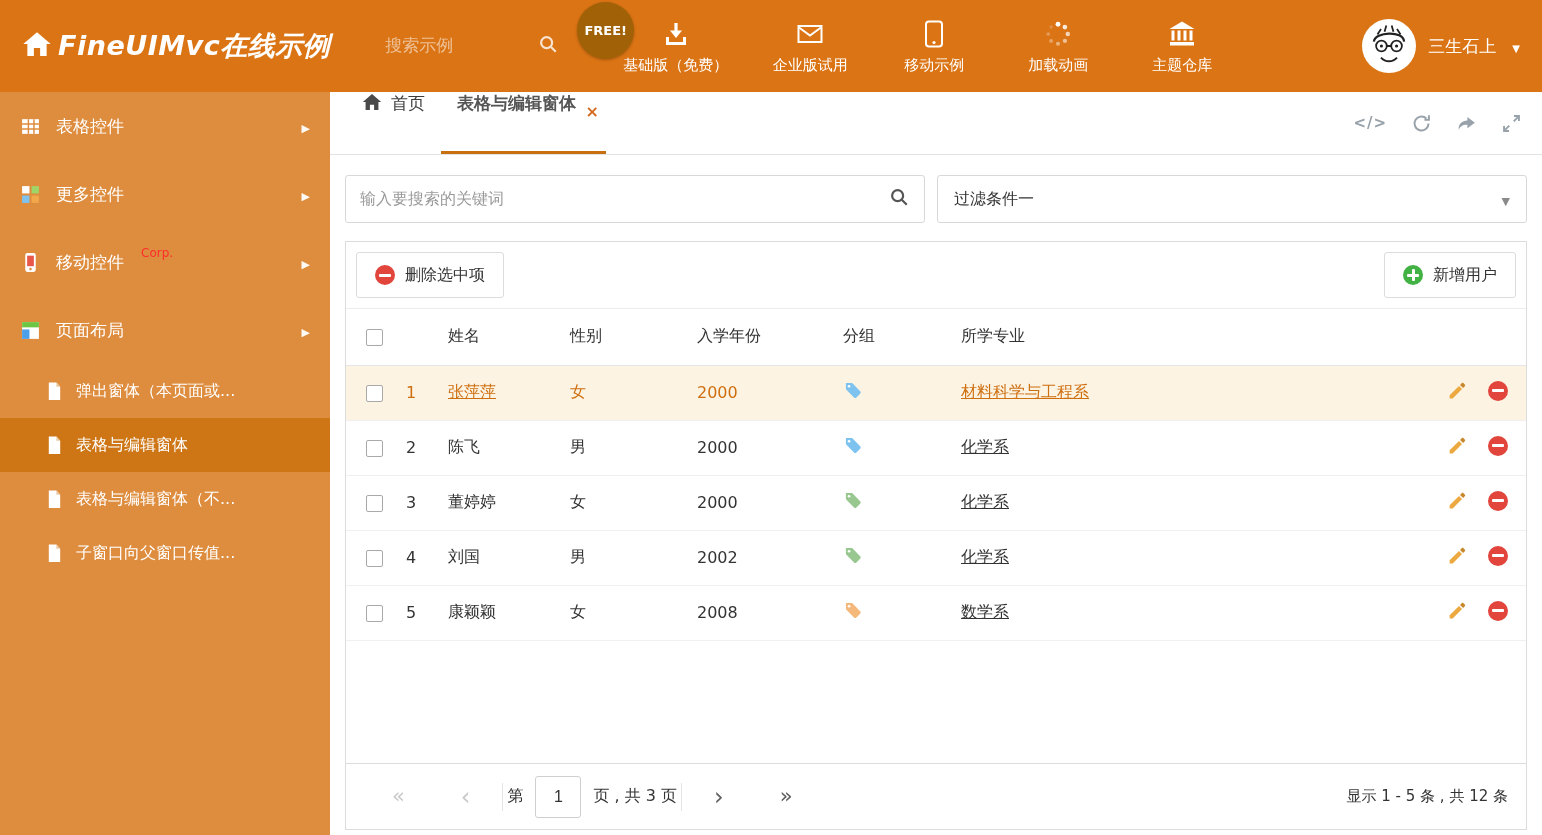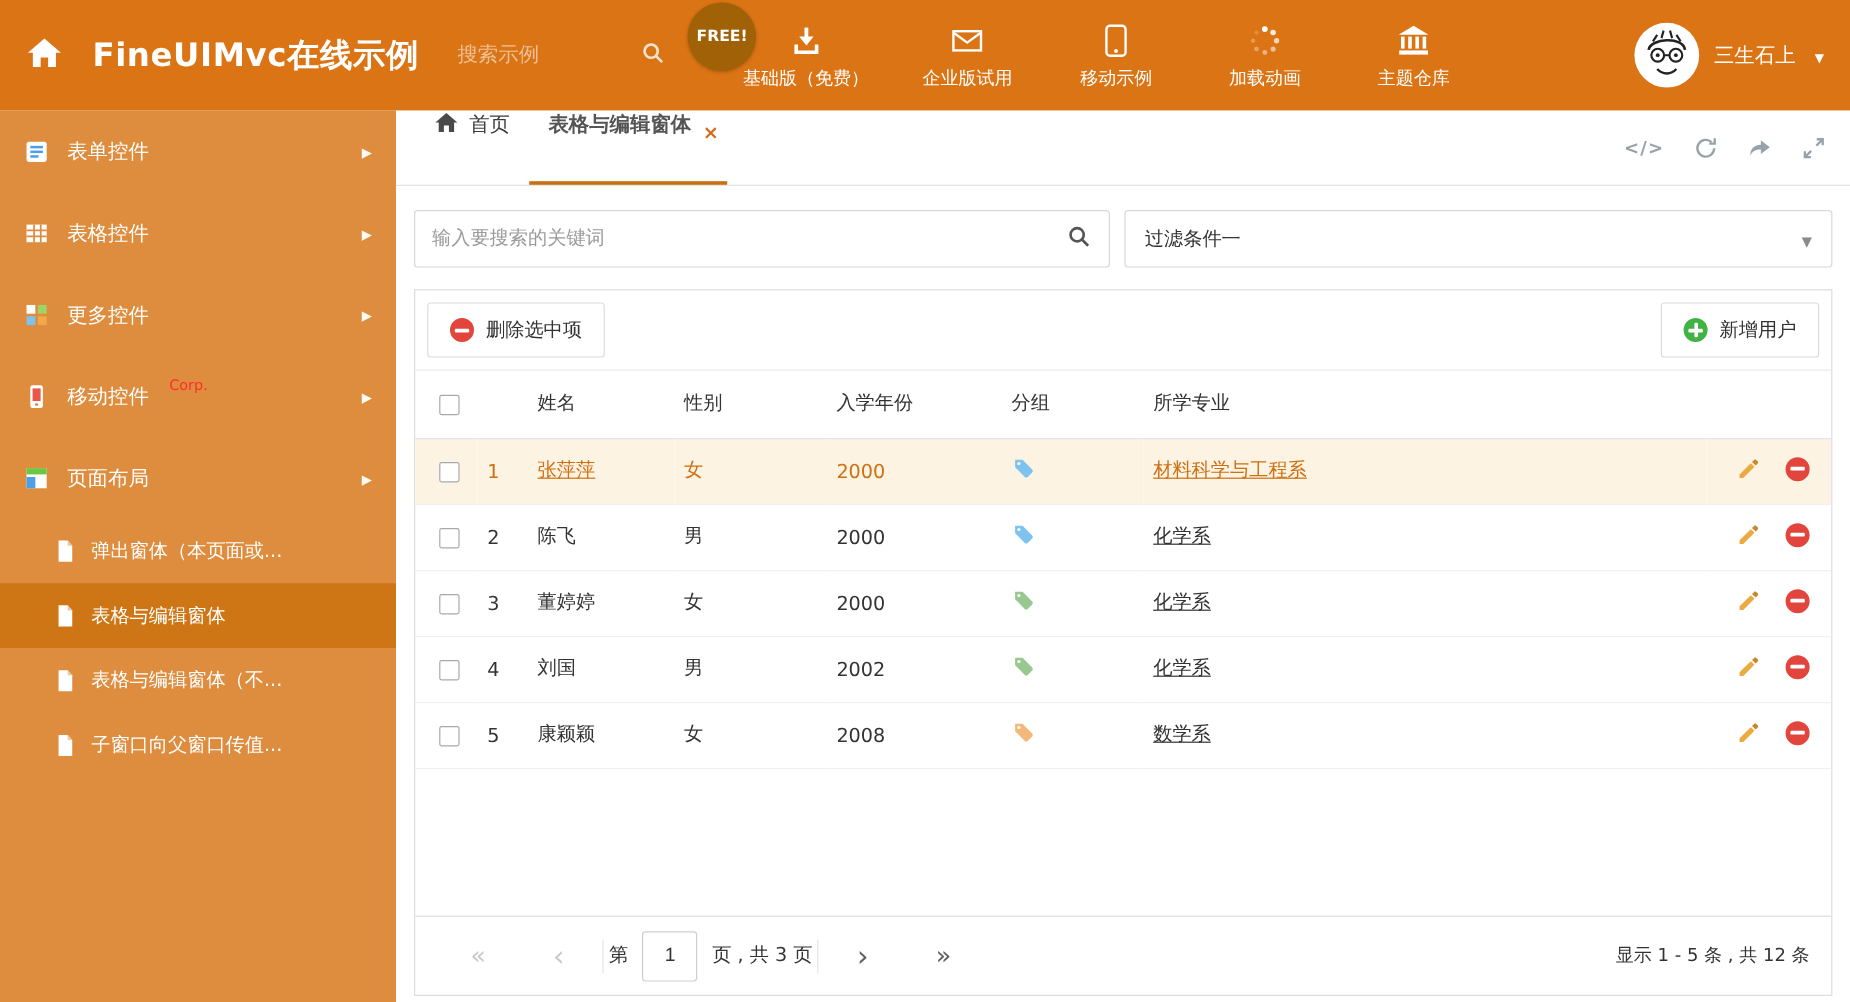--- a/index.html
+++ b/index.html
@@ -2,23 +2,23 @@
 <html><head>
 <meta charset="utf-8">
 <style>
   * { margin:0; padding:0; box-sizing:border-box; }
   html,body { width:1542px; height:835px; overflow:hidden;
     font-family:"DejaVu Sans","Liberation Sans",sans-serif; background:#fff; }
   .app { width:100%; height:100%; display:flex; flex-direction:column; }
 
   
   .topbar { flex:0 0 92px; background:#DB7414; color:#fff; display:flex; align-items:center; padding:0 22px; position:relative; }
-  .brand { display:flex; align-items:center; gap:25px; cursor:pointer; }
+  .brand { display:flex; align-items:center; gap:6px; cursor:pointer;font-style:italic; }
   .brand h1 { font-size:27px; font-weight:bold; letter-spacing:.5px; }
-  .topsearch { display:flex; align-items:center; gap:12px; margin-left:32px; }
+  .topsearch { display:flex; align-items:center; gap:12px; margin-left:55px; }
   .topsearch input { background:transparent; border:none; outline:none; color:#fff; font-size:17px; width:140px; }
   .topsearch input::placeholder { color:rgba(255,255,255,.55); }
   .topnav { display:flex; margin-left:64px; gap:40px; align-items:flex-end; }
   .nav-item { position:relative; display:flex; flex-direction:column; align-items:center; gap:8px; cursor:pointer; min-width:84px; }
   .nav-item .nicon { height:30px; display:flex; align-items:flex-end; }
   .nav-item .nlabel { font-size:15px; white-space:nowrap; }
   .free-badge { position:absolute; left:-46px; top:-16px; width:57px; height:57px; border-radius:50%;
     background:#a16207; display:flex; align-items:center; justify-content:center;
     font-size:13px; font-weight:bold; color:#fff; box-shadow:0 1px 3px rgba(0,0,0,.25); z-index:2; }
   .userbox { margin-left:auto; display:flex; align-items:center; gap:12px; cursor:pointer; }
@@ -203,32 +203,20 @@
         </svg>
       </span>
       <span class="username">三生石上</span>
       <span class="ucaret"></span>
     </div>
   </header>
 
   <div class="bodyrow">
 
     <aside class="sidebar">
-      <div class="side-item">
-        <span class="sicon">
-          <svg width="21" height="21" viewBox="0 0 20 20">
-              <rect x="2" y="2" width="16" height="16" rx="2" fill="#fff"></rect>
-              <rect x="5" y="5.3" width="10" height="2" fill="#4D9FE8"></rect>
-              <rect x="5" y="9" width="10" height="2" fill="#4D9FE8"></rect>
-              <rect x="5" y="12.7" width="6.5" height="2" fill="#4D9FE8"></rect>
-            </svg>
-        </span>
-        <span>表单控件</span>
-        <span class="chev"></span>
-      </div>
       <div class="side-item">
         <span class="sicon">
           <svg width="21" height="21" viewBox="0 0 20 20">
               <rect x="2" y="3" width="16" height="14" fill="#fff"></rect>
               <path d="M2 7.6h16M2 12.3h16M8 3v14M13.3 3v14" stroke="#DE8C3D" stroke-width="1.4"></path>
             </svg>
         </span>
         <span>表格控件</span>
         <span class="chev"></span>
       </div>

